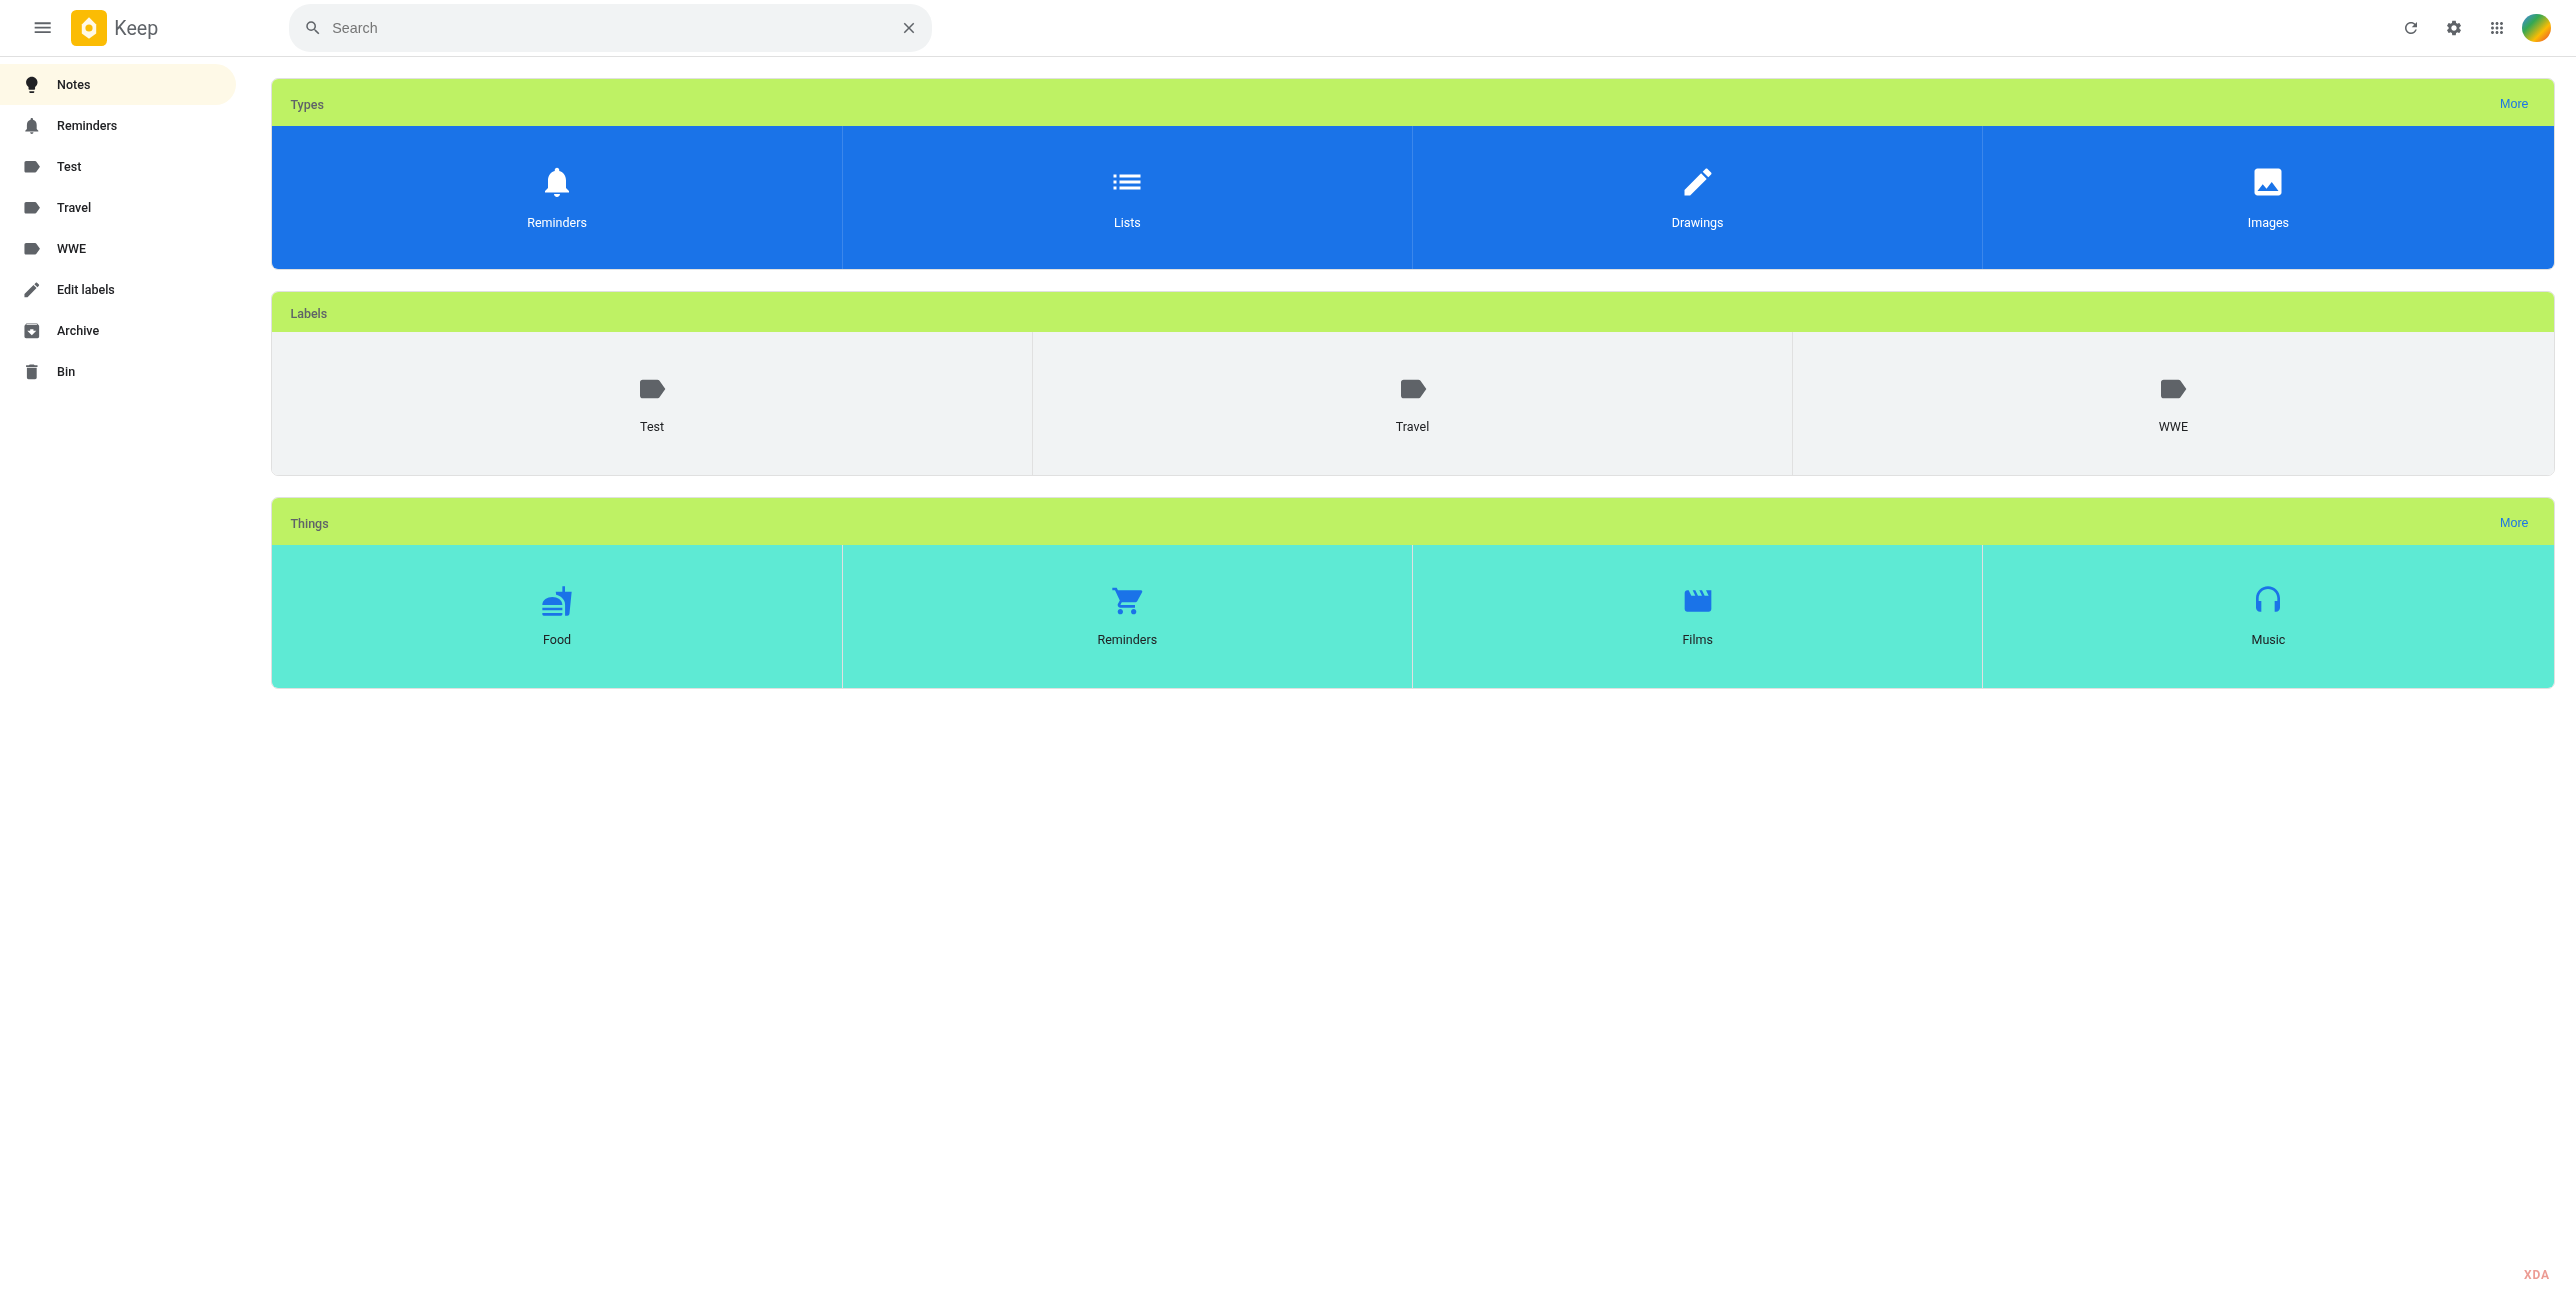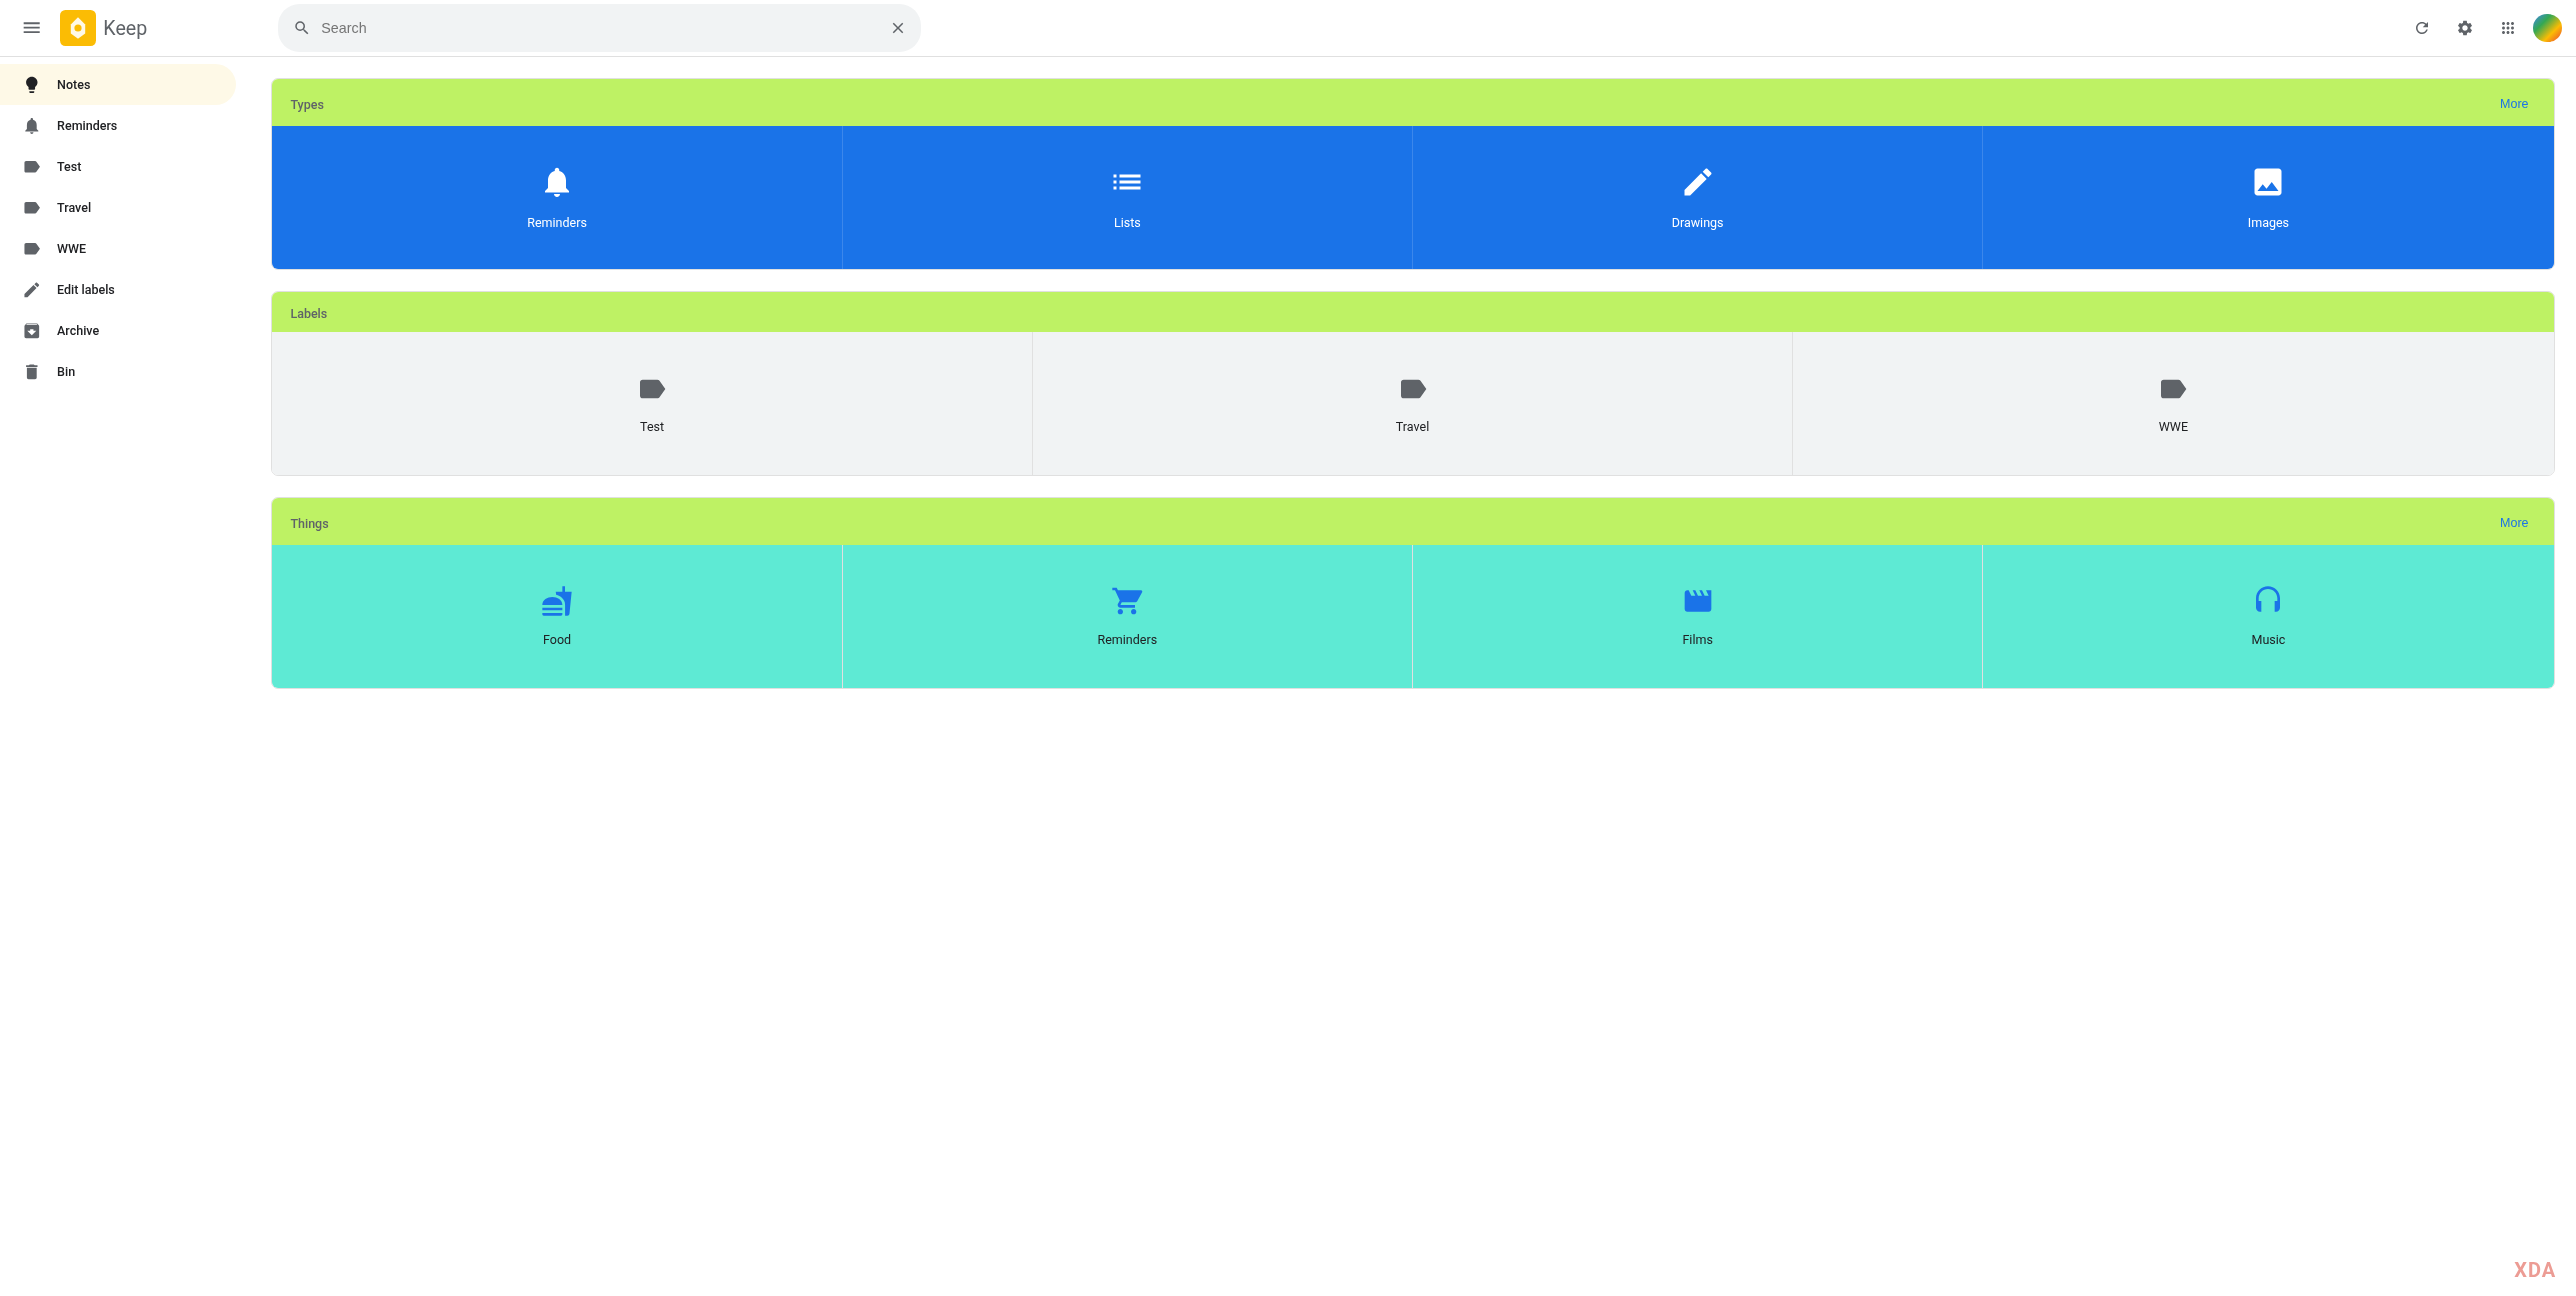--- a/index.html
+++ b/index.html
@@ -3,21 +3,21 @@
   <meta charset="utf-8">
   <style>
     * { box-sizing: border-box; margin: 0; padding: 0; }
     body { font-family: 'Google Sans', Roboto, Arial, sans-serif; background: #fff; color: #202124; }
 
     
     .topbar {
       display: flex;
       align-items: center;
       height: 57px;
-      padding: 0 14px;
+      padding: 0 25px;
       border-bottom: 0.9px solid #e0e0e0;
       position: fixed;
       top: 0; left: 0; right: 0;
       background: #fff;
       z-index: 100;
     }
     .topbar-left {
       display: flex;
       align-items: center;
       gap: 10.7px;
@@ -257,22 +257,22 @@
       font-size: 12.5px;
     }
 
     
     svg { display: block; }
 
     
     .xda-watermark {
       position: fixed;
       bottom: 14.3px;
-      right: 20px;
-      font-size: 20px;
+      right: 26px;
+      font-size: 12px;
       font-weight: bold;
       opacity: 0.6;
       color: #e05a4e;
       letter-spacing: 0.9px;
     }
   </style>
 </head>
 <body>
 
 <header class="topbar">

